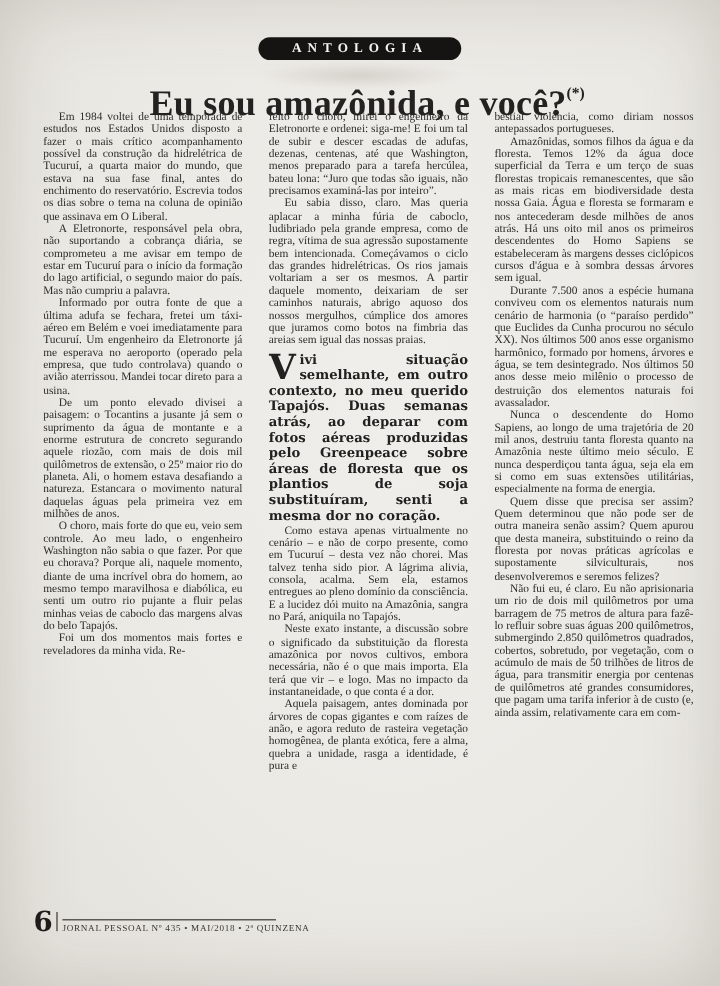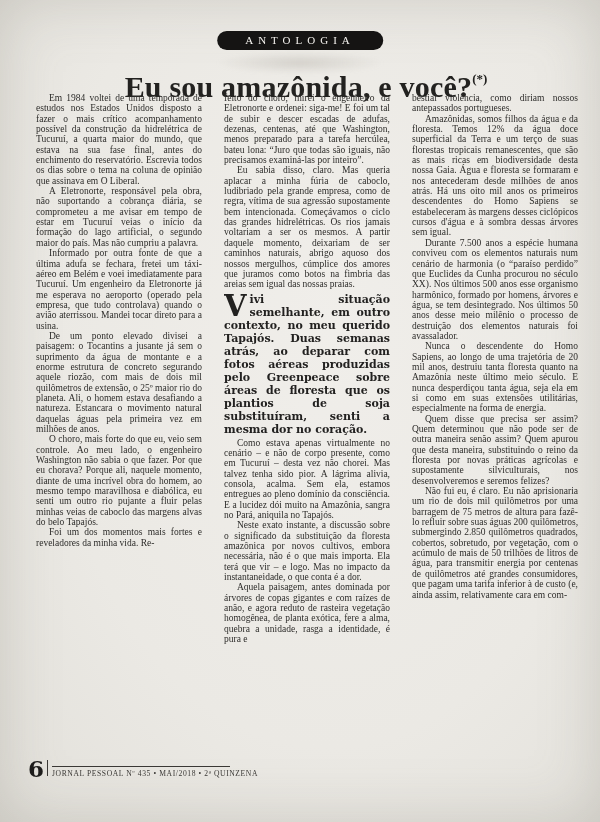--- a/index.html
+++ b/index.html
@@ -14,21 +14,21 @@
     background:
       radial-gradient(ellipse at 55% 40%, #f0eeea 0%, #ebe9e4 60%, #e2e0da 100%);
     box-shadow:inset 0 0 60px rgba(120,115,105,.25);
     color:#2b2a28;
   }
   
   .section-badge{
     position:absolute;top:31px;left:50%;transform:translateX(-50%);
     background:#151413;color:#f4f2ee;
     padding:3px 28px 4px;border-radius:11px;
-    font-size:11px;font-weight:normal;letter-spacing:5px;
+    font-size:11px;font-weight:bold;letter-spacing:5px;
     font-family:"Liberation Serif",serif;
   }
   .ghost-smudge{
     position:absolute;top:52px;left:215px;width:170px;height:22px;
     background:radial-gradient(ellipse at center, rgba(150,145,135,.28), rgba(150,145,135,0) 70%);
     filter:blur(2px);
   }
   .headline{
     position:absolute;top:50px;left:12px;right:0;
     text-align:center;
@@ -102,21 +102,21 @@
 
   <div class="ghost-smudge"></div>
 
   <h1 class="headline">
     <span>Eu sou amazônida, e você?</span><span class="note">(*)</span>
   </h1>
 
   <div class="columns">
     <div class="col">
         <p class="indent">Em 1984 voltei de uma temporada de estudos nos Estados Unidos disposto a fazer o mais crítico acompanhamento possível da construção da hidrelétrica de Tucuruí, a quarta maior do mundo, que estava na sua fase final, antes do enchimento do reservatório. Escrevia todos os dias sobre o tema na coluna de opinião que assinava em O Liberal.</p>
-        <p class="indent">A Eletronorte, responsável pela obra, não suportando a cobrança diária, se comprometeu a me avisar em tempo de estar em Tucuruí veias o início da formação do lago artificial, o segundo maior do país. Mas não cumpriu a palavra.</p>
+        <p class="indent">A Eletronorte, responsável pela obra, não suportando a cobrança diária, se comprometeu a me avisar em tempo de estar em Tucuruí para o início da formação do lago artificial, o segundo maior do país. Mas não cumpriu a palavra.</p>
         <p class="indent">Informado por outra fonte de que a última adufa se fechara, fretei um táxi-aéreo em Belém e voei imediatamente para Tucuruí. Um engenheiro da Eletronorte já me esperava no aeroporto (operado pela empresa, que tudo controlava) quando o avião aterrissou. Mandei tocar direto para a usina.</p>
         <p class="indent">De um ponto elevado divisei a paisagem: o Tocantins a jusante já sem o suprimento da água de montante e a enorme estrutura de concreto segurando aquele riozão, com mais de dois mil quilômetros de extensão, o 25º maior rio do planeta. Ali, o homem estava desafiando a natureza. Estancara o movimento natural daquelas águas pela primeira vez em milhões de anos.</p>
         <p class="indent">O choro, mais forte do que eu, veio sem controle. Ao meu lado, o engenheiro Washington não sabia o que fazer. Por que eu chorava? Porque ali, naquele momento, diante de uma incrível obra do homem, ao mesmo tempo maravilhosa e diabólica, eu senti um outro rio pujante a fluir pelas minhas veias de caboclo das margens alvas do belo Tapajós.</p>
         <p class="indent">Foi um dos momentos mais fortes e reveladores da minha vida. Re-</p>
       </div>
     <div class="col">
         <p class="">feito do choro, mirei o engenheiro da Eletronorte e ordenei: siga-me! E foi um tal de subir e descer escadas de adufas, dezenas, centenas, até que Washington, menos preparado para a tarefa hercúlea, bateu lona: “Juro que todas são iguais, não precisamos examiná-las por inteiro”.</p>
         <p class="indent">Eu sabia disso, claro. Mas queria aplacar a minha fúria de caboclo, ludibriado pela grande empresa, como de regra, vítima de sua agressão supostamente bem intencionada. Começávamos o ciclo das grandes hidrelétricas. Os rios jamais voltariam a ser os mesmos. A partir daquele momento, deixariam de ser caminhos naturais, abrigo aquoso dos nossos mergulhos, cúmplice dos amores que juramos como botos na fimbria das areias sem igual das nossas praias.</p>
         <p class=" bold-para"><span class="dropcap">V</span>ivi situação semelhante, em outro contexto, no meu querido Tapajós. Duas semanas atrás, ao deparar com fotos aéreas produzidas pelo Greenpeace sobre áreas de floresta que os plantios de soja substituíram, senti a mesma dor no coração.</p>
         <p class="indent">Como estava apenas virtualmente no cenário – e não de corpo presente, como em Tucuruí – desta vez não chorei. Mas talvez tenha sido pior. A lágrima alivia, consola, acalma. Sem ela, estamos entregues ao pleno domínio da consciência. E a lucidez dói muito na Amazônia, sangra no Pará, aniquila no Tapajós.</p>

